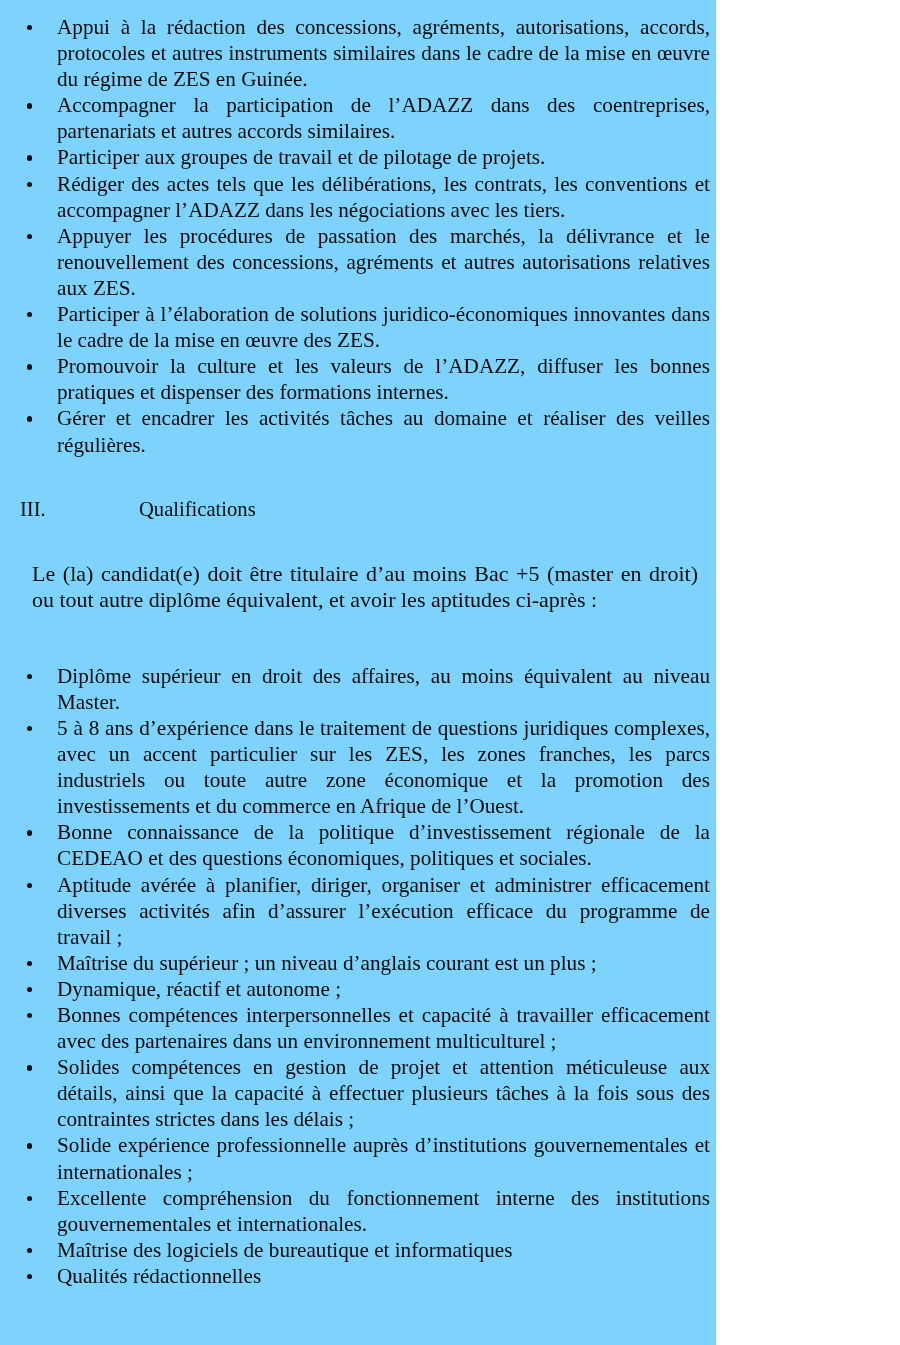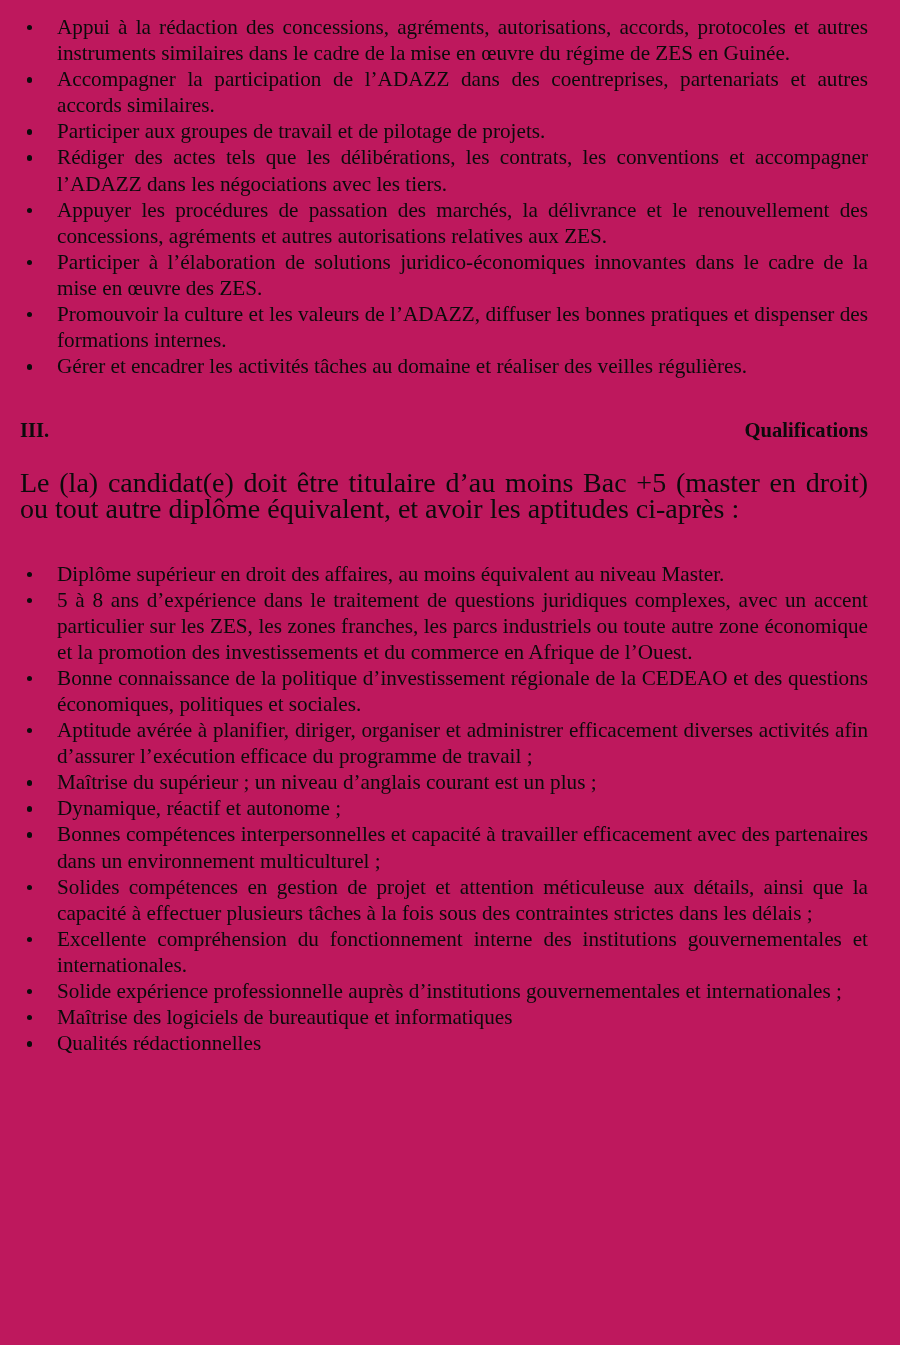--- a/index.html
+++ b/index.html
@@ -10,25 +10,25 @@
   }
   body {
     width: 900px;
     height: 1345px;
     font-family: "Liberation Serif", "DejaVu Serif", serif;
     color: #0b0b0b;
     overflow: hidden;
   }
   .page {
     position: relative;
-    width: 900px;
+    width: 716px;
     height: 1345px;
     box-sizing: border-box;
-    padding: 14px 32px 0 20px;
-    background: #be185d;
+    padding: 14px 6px 0 20px;
+    background: #7dd3fc;
   }
 
   
   ul.bullets {
     list-style: none;
     margin: 0;
     padding: 0;
   }
   ul.bullets > li {
     position: relative;
@@ -50,40 +50,39 @@
     background: #0b0b0b;
     border-radius: 50%;
   }
 
   
   .section-heading {
     display: flex;
     align-items: baseline;
     font-size: 20.6px;
     line-height: 26px;
-    font-weight: bold;
+    font-weight: normal;
     margin: 0;
     gap: 44px;
   }
   .section-heading .numeral {
     width: 75px;
     flex: 0 0 75px;
   }
   .section-heading .heading-text {
     flex: 1 1 auto;
-    text-align: right;
   }
 
   
   p.para {
-    font-size: 28px;
+    font-size: 22px;
     line-height: 26.1px;
     text-align: justify;
     text-justify: inter-word;
-    margin: 0;
+    margin: 12px;
     hyphens: none;
   }
 
   
   .gap-heading-before { height: 38px; }
   .gap-heading-after  { height: 27px; }
   .gap-para-after     { height: 38px; }
 </style>
 </head>
 <body>
@@ -116,19 +115,19 @@
 
   <ul class="bullets">
     <li>Diplôme supérieur en droit des affaires, au moins équivalent au niveau Master.</li>
     <li>5 à 8 ans d’expérience dans le traitement de questions juridiques complexes, avec un accent particulier sur les ZES, les zones franches, les parcs industriels ou toute autre zone économique et la promotion des investissements et du commerce en Afrique de l’Ouest.</li>
     <li>Bonne connaissance de la politique d’investissement régionale de la CEDEAO et des questions économiques, politiques et sociales.</li>
     <li>Aptitude avérée à planifier, diriger, organiser et administrer efficacement diverses activités afin d’assurer l’exécution efficace du programme de travail ;</li>
     <li>Maîtrise du supérieur ; un niveau d’anglais courant est un plus ;</li>
     <li>Dynamique, réactif et autonome ;</li>
     <li>Bonnes compétences interpersonnelles et capacité à travailler efficacement avec des partenaires dans un environnement multiculturel ;</li>
     <li>Solides compétences en gestion de projet et attention méticuleuse aux détails, ainsi que la capacité à effectuer plusieurs tâches à la fois sous des contraintes strictes dans les délais ;</li>
+    <li>Solide expérience professionnelle auprès d’institutions gouvernementales et internationales ;</li>
     <li>Excellente compréhension du fonctionnement interne des institutions gouvernementales et internationales.</li>
-    <li>Solide expérience professionnelle auprès d’institutions gouvernementales et internationales ;</li>
     <li>Maîtrise des logiciels de bureautique et informatiques</li>
     <li>Qualités rédactionnelles</li>
   </ul>
 
 </div>
 
 </body></html>

